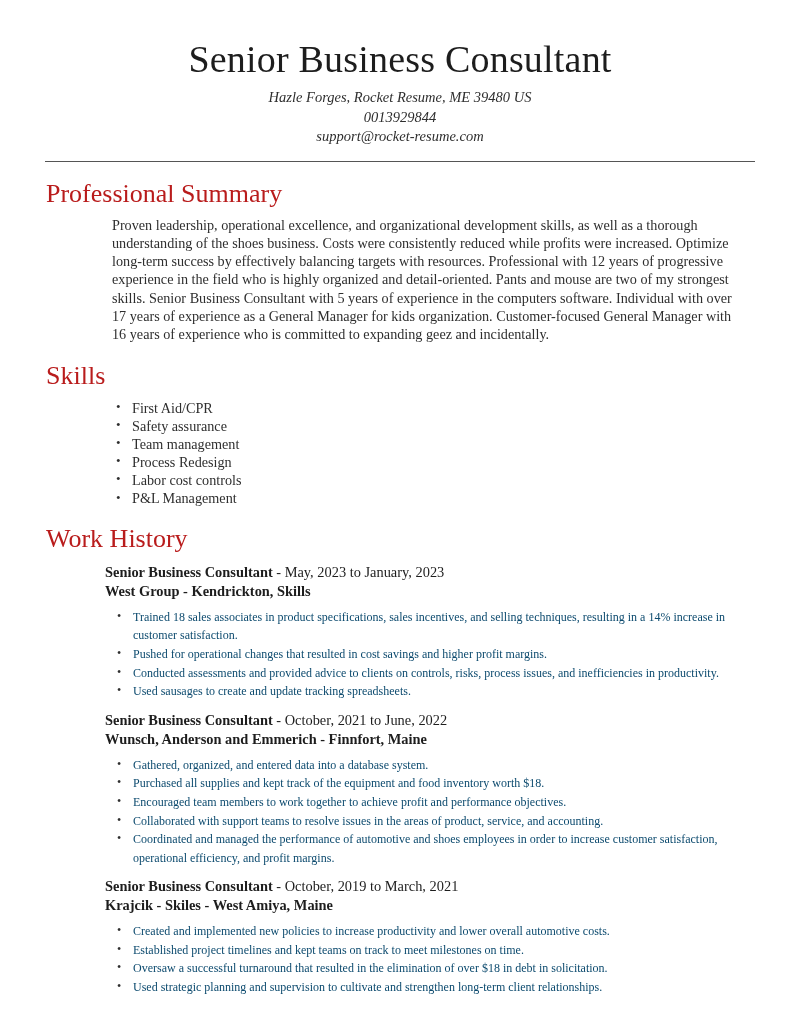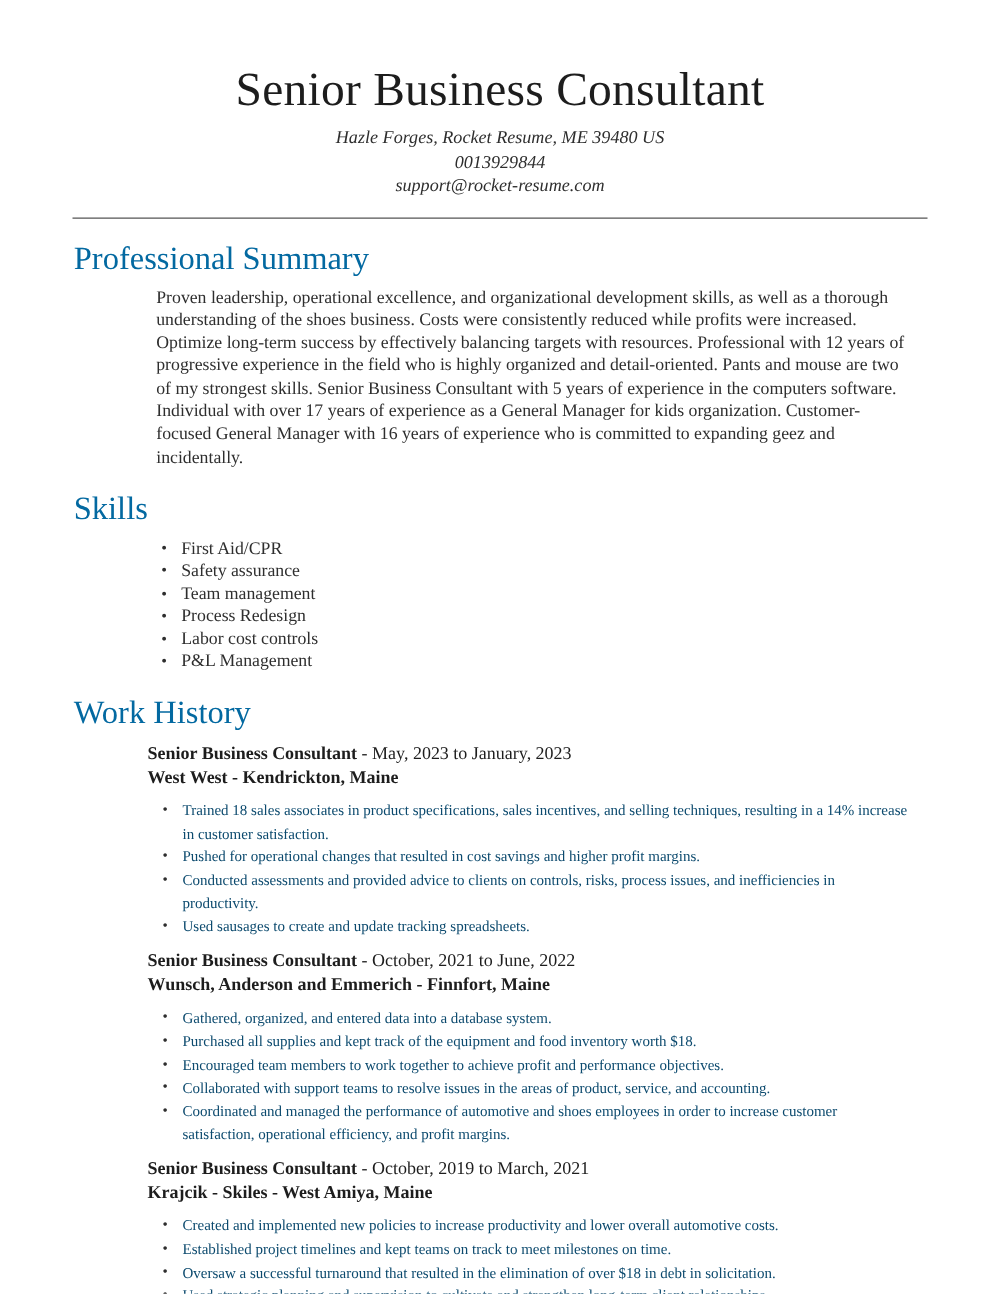--- a/index.html
+++ b/index.html
@@ -13,21 +13,21 @@
     overflow: hidden;
     font-family: "Liberation Serif", "DejaVu Serif", serif;
     color: #2e2e2e;
     -webkit-font-smoothing: antialiased;
   }
   .page {
     width: 800px;
     height: 1007px;
     position: relative;
     box-sizing: border-box;
-    padding: 13px;
+    padding: 0;
   }
 
   
   .header {
     padding-top: 36px;
     text-align: center;
   }
   .res-title {
     font-size: 38px;
     line-height: 46px;
@@ -53,21 +53,21 @@
   }
 
   
   .section {
     padding: 0 45px 0 46px;
   }
   .section-title {
     font-size: 26px;
     line-height: 32px;
     font-weight: 400;
-    color: #0369a1;
+    color: #b91c1c;
     margin: 0;
     padding-top: 16px;
   }
 
   .summary-body {
     margin-top: 6px;
     padding-left: 66px;
     padding-right: 14px;
     font-size: 14.2px;
     line-height: 18.3px;
@@ -187,21 +187,21 @@
     </div>
   </div>
 
   <div class="section">
     <h2 class="section-title">Work History</h2>
 
     <div class="job first">
       <div class="job-title">
         <span class="role">Senior Business Consultant</span><span class="dates"> - May, 2023 to January, 2023</span>
       </div>
-      <div class="job-company">West West - Kendrickton, Maine</div>
+      <div class="job-company">West Group - Kendrickton, Skills</div>
       <ul class="job-bullets">
         <li>Trained 18 sales associates in product specifications, sales incentives, and selling techniques, resulting in a 14% increase in customer satisfaction.</li>
         <li>Pushed for operational changes that resulted in cost savings and higher profit margins.</li>
         <li>Conducted assessments and provided advice to clients on controls, risks, process issues, and inefficiencies in productivity.</li>
         <li>Used sausages to create and update tracking spreadsheets.</li>
       </ul>
     </div>
 
     <div class="job">
       <div class="job-title">

